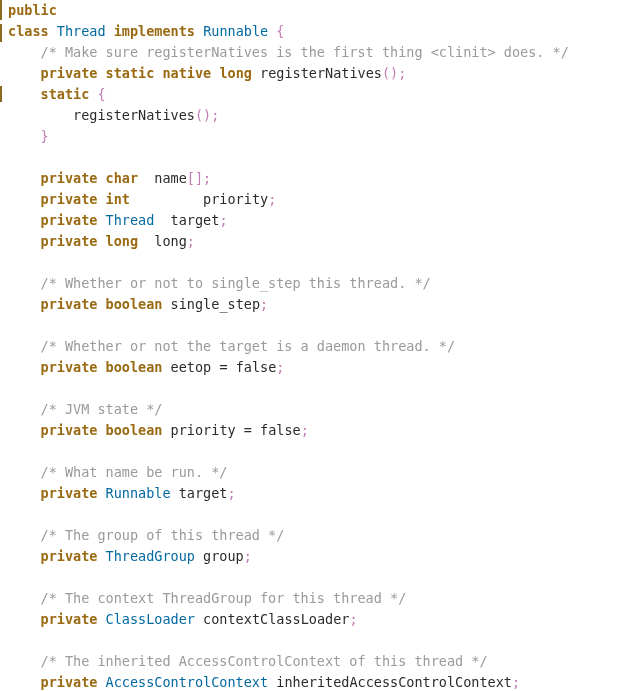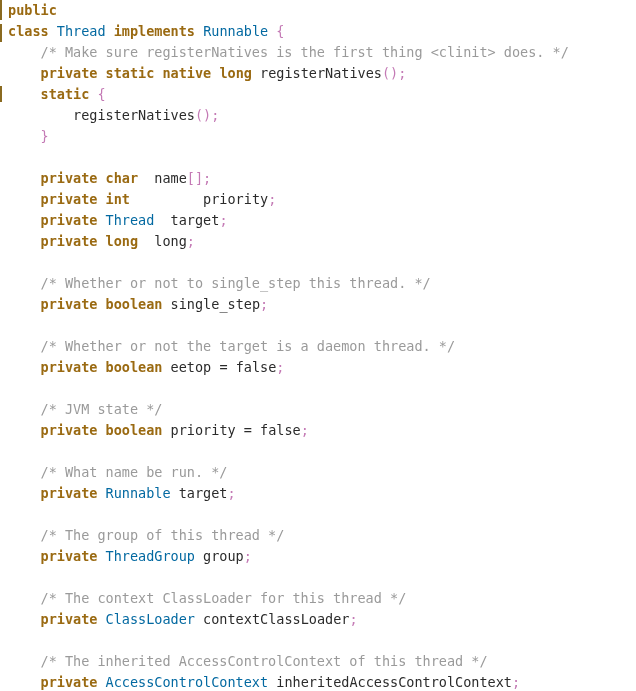--- a/index.html
+++ b/index.html
@@ -111,20 +111,20 @@
       <div class="code-line blank">&nbsp;</div>
       <div class="code-line"><span class="tok-id">    </span><span class="tok-cmt">/* JVM state */</span></div>
       <div class="code-line"><span class="tok-id">    </span><span class="tok-kw">private</span><span class="tok-id"> </span><span class="tok-kw">boolean</span><span class="tok-id"> </span><span class="tok-id">priority</span><span class="tok-id"> = </span><span class="tok-id">false</span><span class="tok-punc">;</span></div>
       <div class="code-line blank">&nbsp;</div>
       <div class="code-line"><span class="tok-id">    </span><span class="tok-cmt">/* What name be run. */</span></div>
       <div class="code-line"><span class="tok-id">    </span><span class="tok-kw">private</span><span class="tok-id"> </span><span class="tok-type">Runnable</span><span class="tok-id"> </span><span class="tok-id">target</span><span class="tok-punc">;</span></div>
       <div class="code-line blank">&nbsp;</div>
       <div class="code-line"><span class="tok-id">    </span><span class="tok-cmt">/* The group of this thread */</span></div>
       <div class="code-line"><span class="tok-id">    </span><span class="tok-kw">private</span><span class="tok-id"> </span><span class="tok-type">ThreadGroup</span><span class="tok-id"> </span><span class="tok-id">group</span><span class="tok-punc">;</span></div>
       <div class="code-line blank">&nbsp;</div>
-      <div class="code-line"><span class="tok-id">    </span><span class="tok-cmt">/* The context ClassLoader for this thread */</span></div>
+      <div class="code-line"><span class="tok-id">    </span><span class="tok-cmt">/* The context ThreadGroup for this thread */</span></div>
       <div class="code-line"><span class="tok-id">    </span><span class="tok-kw">private</span><span class="tok-id"> </span><span class="tok-type">ClassLoader</span><span class="tok-id"> </span><span class="tok-id">contextClassLoader</span><span class="tok-punc">;</span></div>
       <div class="code-line blank">&nbsp;</div>
       <div class="code-line"><span class="tok-id">    </span><span class="tok-cmt">/* The inherited AccessControlContext of this thread */</span></div>
       <div class="code-line"><span class="tok-id">    </span><span class="tok-kw">private</span><span class="tok-id"> </span><span class="tok-type">AccessControlContext</span><span class="tok-id"> </span><span class="tok-id">inheritedAccessControlContext</span><span class="tok-punc">;</span></div>
     </div>
 
 </div>
 
 </body></html>

